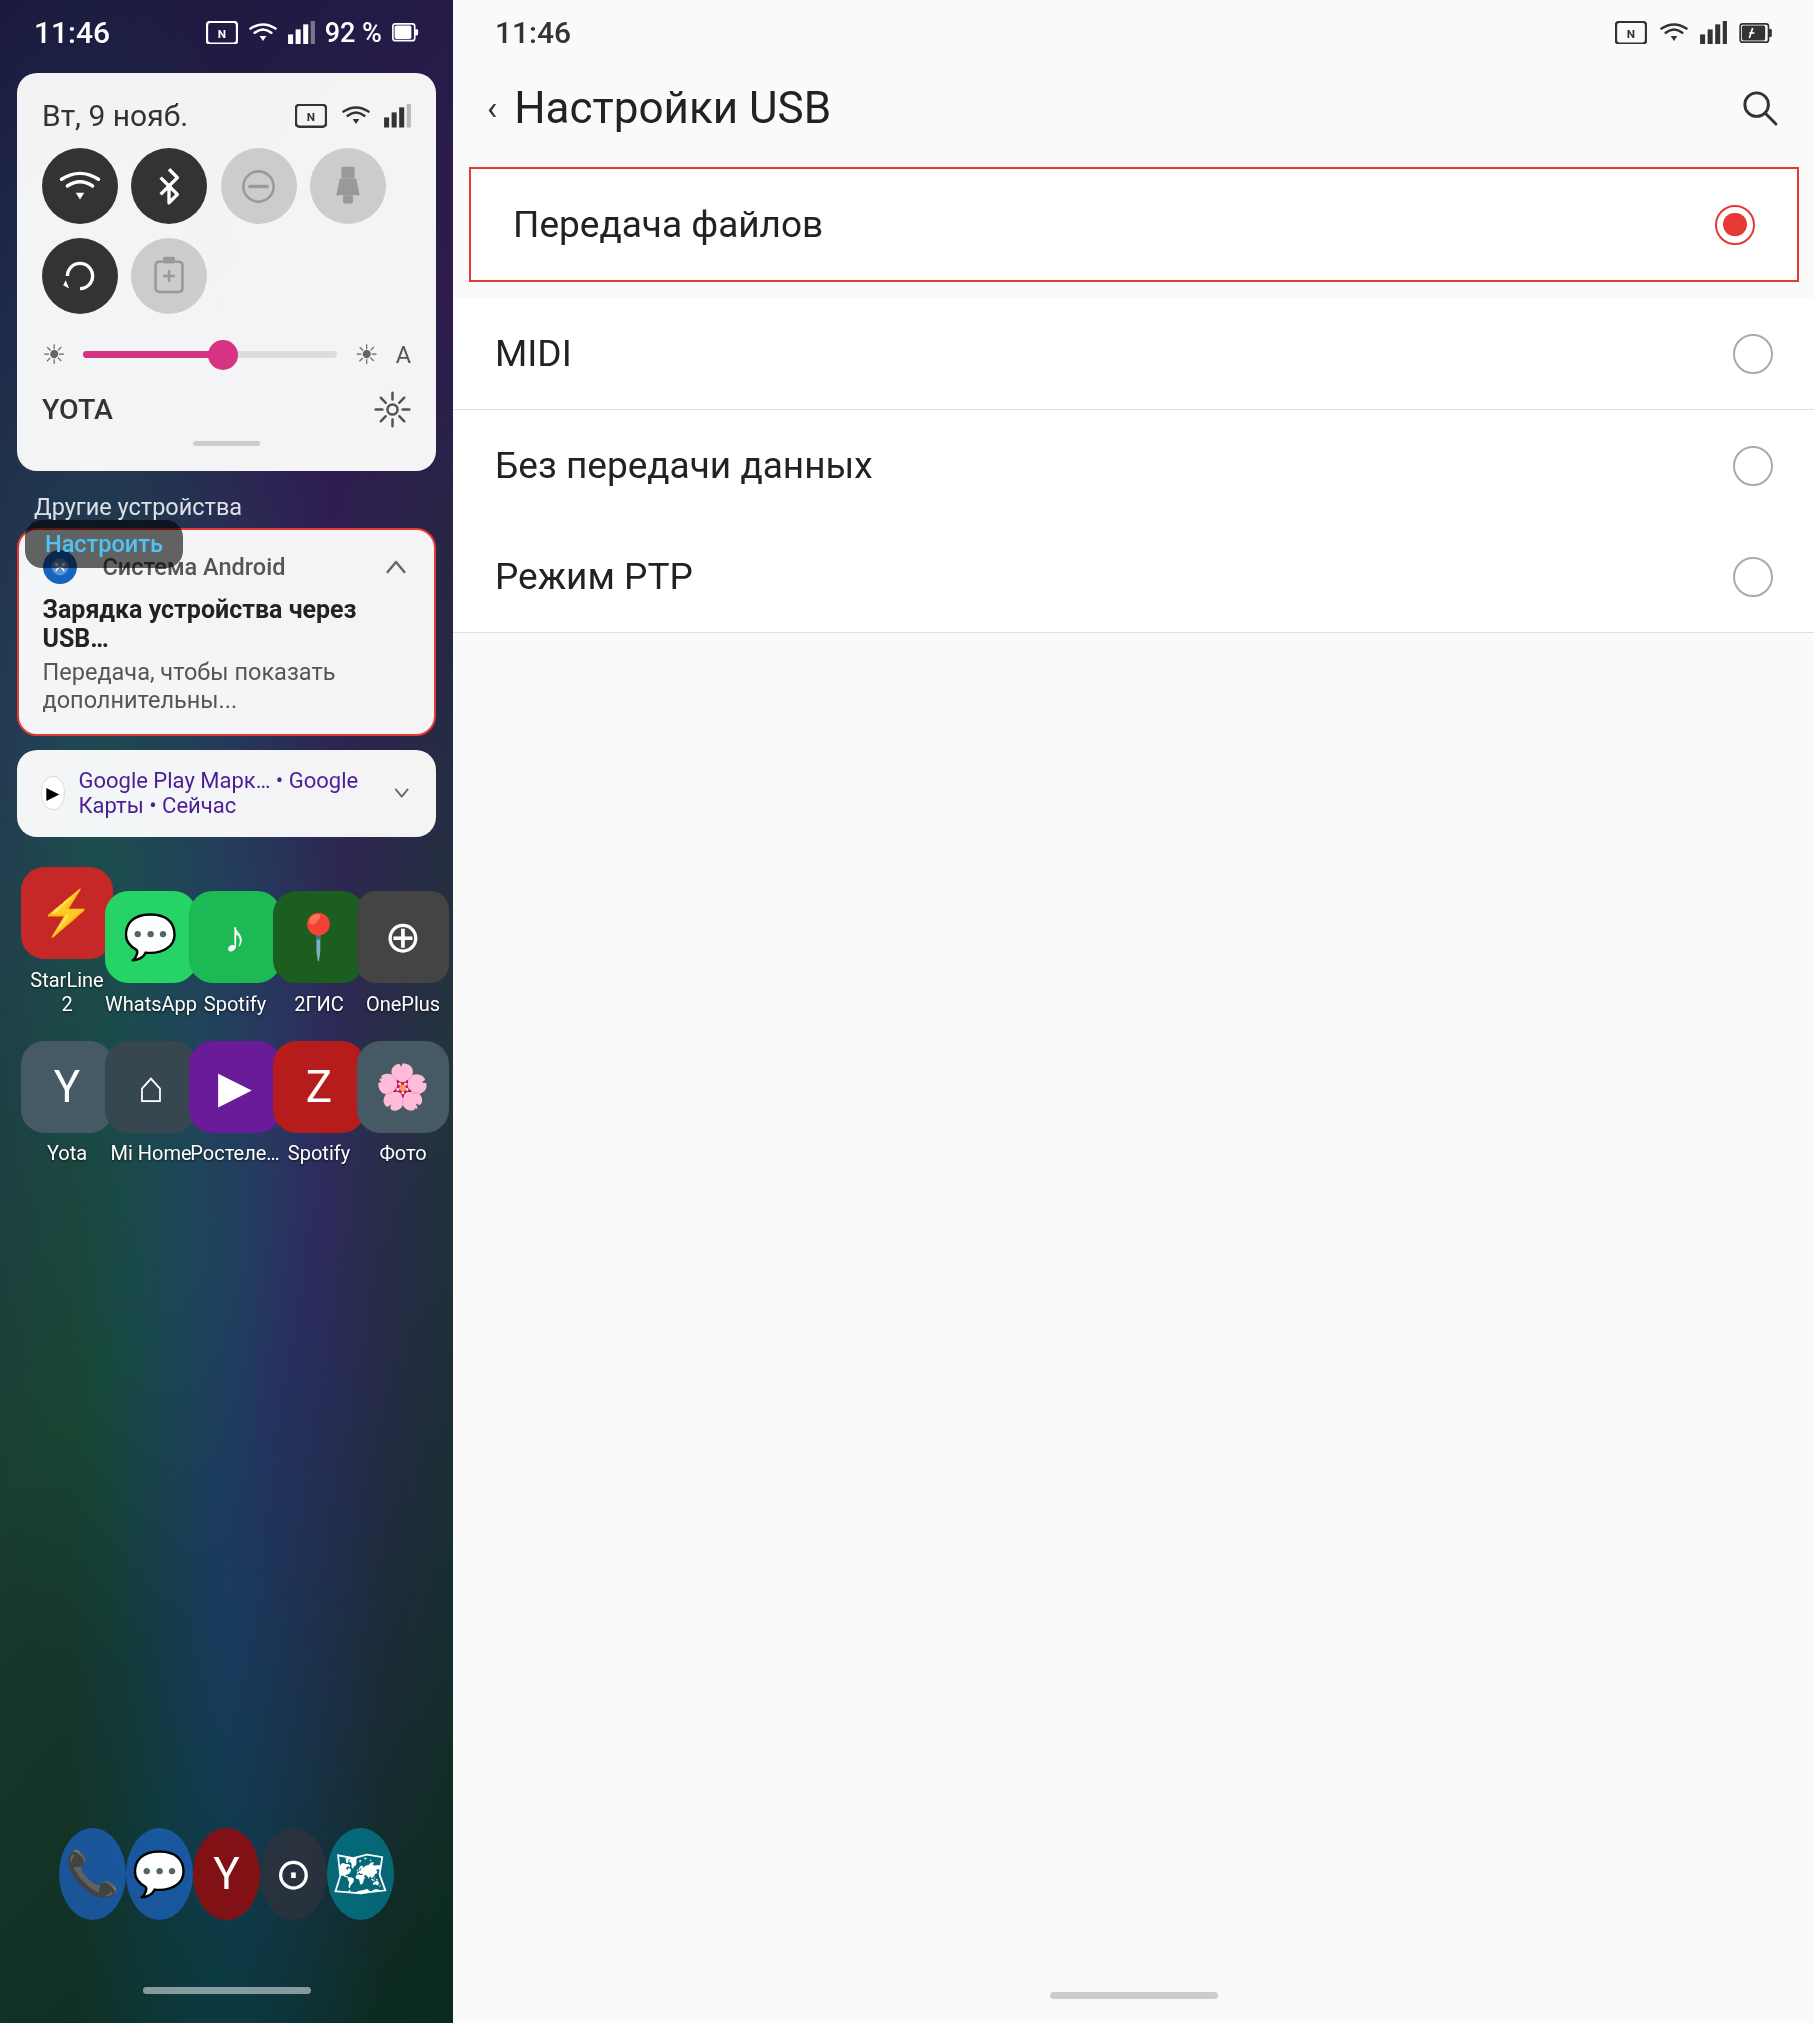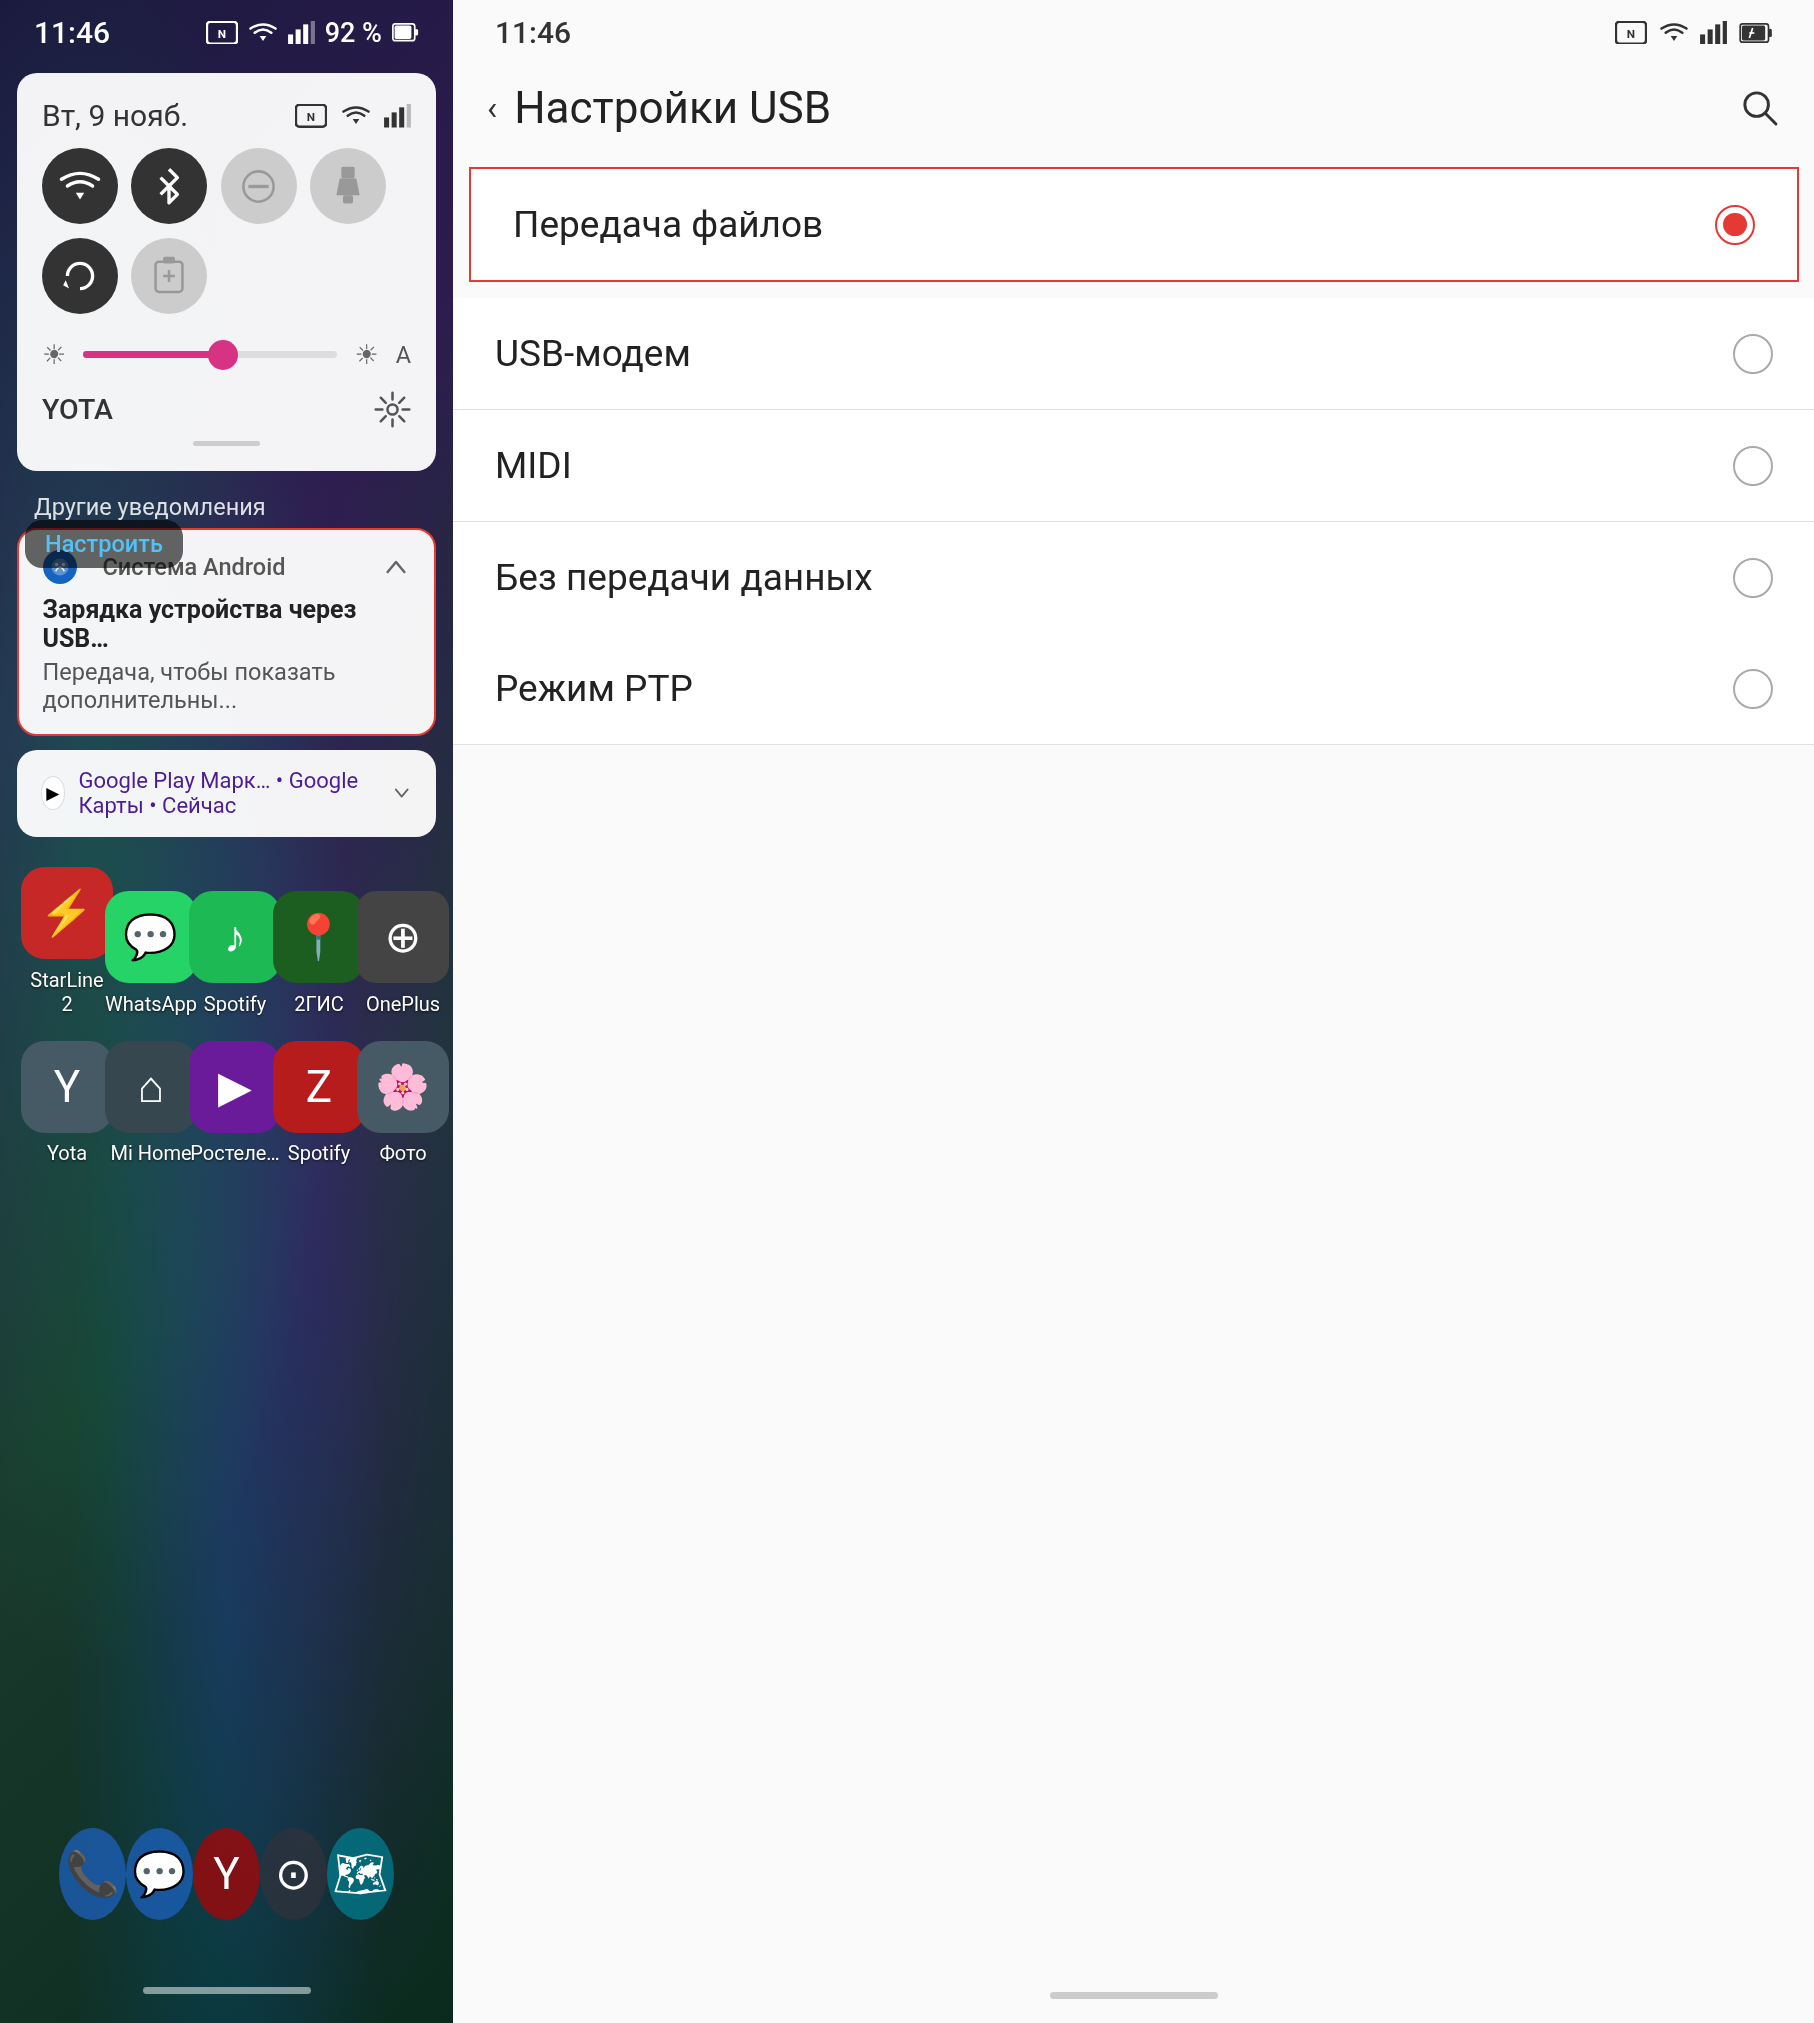--- a/index.html
+++ b/index.html
@@ -534,21 +534,21 @@
         <span>YOTA</span>
         <svg width="37" height="37" viewBox="0 0 44 44">
           <circle cx="22" cy="22" r="6" fill="none" stroke="#555" stroke-width="3"></circle>
           <path d="M22 2 L22 10 M22 34 L22 42 M2 22 L10 22 M34 22 L42 22 M8 8 L14 14 M30 30 L36 36 M36 8 L30 14 M14 30 L8 36" stroke="#555" stroke-width="3" stroke-linecap="round"></path>
         </svg>
       </div>
 
       <div class="drag-handle"></div>
     </div>
 
-    <div class="other-notif-label">Другие уведомления</div>
+    <div class="other-notif-label">Другие устройства</div>
 
     <div class="android-notif-card">
       <div class="notif-header">
         <div class="notif-header-left">
           <div class="notif-app-icon">
             <svg width="22" height="22" viewBox="0 0 26 26">
               <circle cx="13" cy="13" r="10" fill="white" opacity="0.3"></circle>
               <path d="M8 18 Q13 8 18 18" fill="none" stroke="white" stroke-width="2"></path>
               <circle cx="9" cy="10" r="2" fill="white"></circle>
               <circle cx="17" cy="10" r="2" fill="white"></circle>
@@ -682,24 +682,20 @@
 
   <div class="usb-options">
 
     <div class="usb-option" style="border:2.5px solid #e53935;margin:16px;">
       <span class="usb-option-text">Передача файлов</span>
       <div class="radio-btn checked">
         <div class="radio-inner"></div>
       </div>
     </div>
 
-    <div class="usb-option">
-      <span class="usb-option-text">USB-модем</span>
-      <div class="radio-btn"></div>
-    </div>
 
     <div class="usb-option">
       <span class="usb-option-text">MIDI</span>
       <div class="radio-btn"></div>
     </div>
 
     <div class="usb-option" style="border-bottom:none;">
       <span class="usb-option-text">Без передачи данных</span>
       <div class="radio-btn"></div>
     </div>

